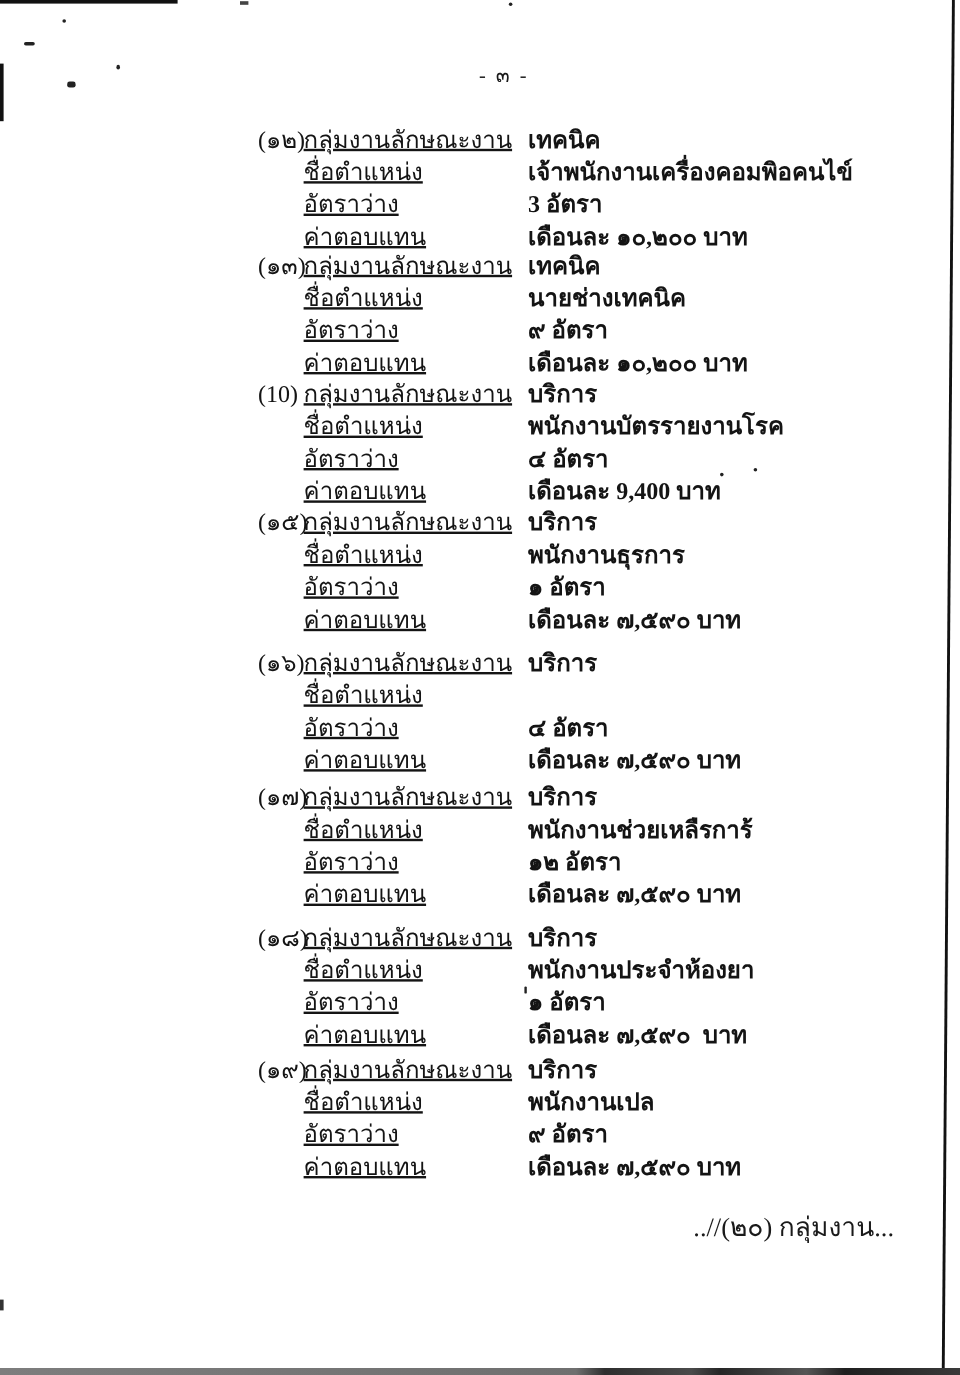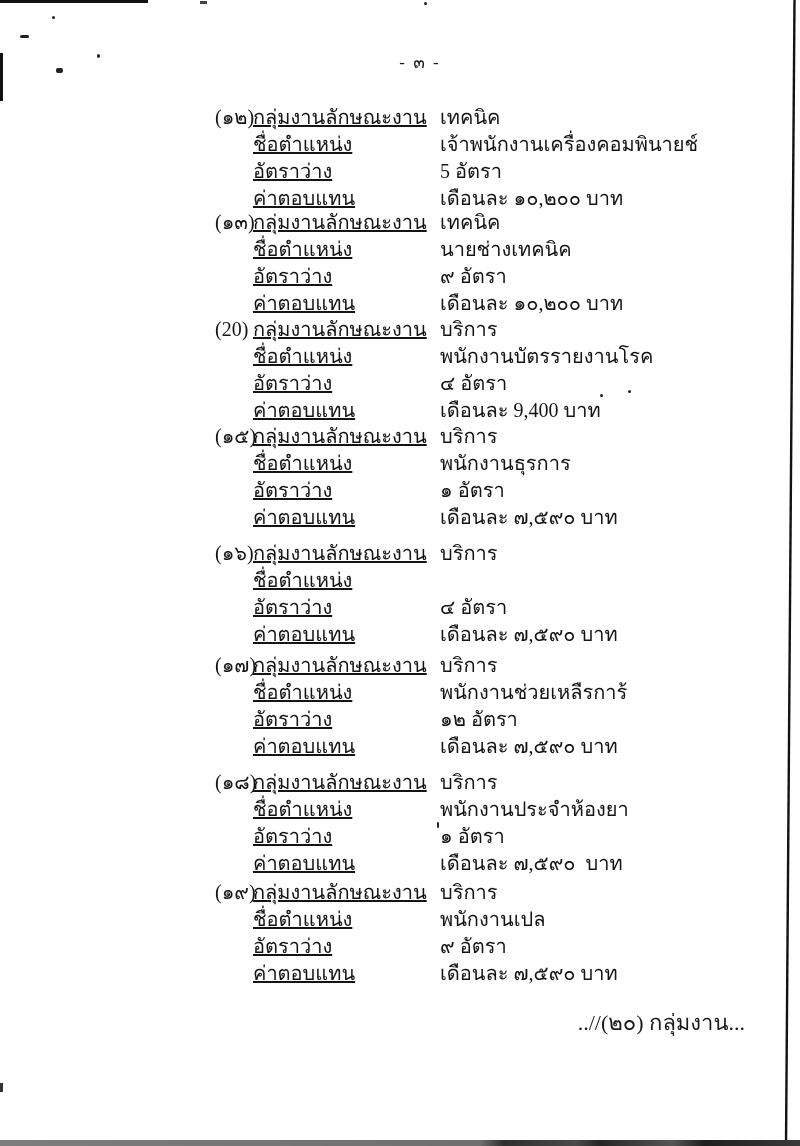--- a/index.html
+++ b/index.html
@@ -14,21 +14,21 @@
     position:absolute;top:48px;left:0;width:840px;text-align:center;
     font-size:17px;letter-spacing:2px;color:#1a1a1a;
   }
   .doc-item{
     position:absolute;left:215px;width:560px;
     font-size:20px;line-height:27px;color:#141414;
   }
   .line{display:flex;}
   .no{width:38px;flex:0 0 38px;}
   .lbl{width:187px;flex:0 0 187px;text-decoration:underline;}
-  .val{white-space:pre-wrap;}
+  .val{white-space:pre-wrap;font-weight:bold;}
   .footer-note{
     position:absolute;top:1005px;right:55px;
     font-size:22px;color:#1a1a1a;
   }
   
   .art{position:absolute;background:#111;}
   .edge-svg{position:absolute;inset:0;pointer-events:none;}
   .bottom-bar{
     position:absolute;left:0;bottom:0;width:800px;height:6px;
     background:linear-gradient(to right,
@@ -46,26 +46,26 @@
 
   <div class="doc-item" style="top:104px">
     <div class="line">
       <span class="no">(๑๒)</span>
       <span class="lbl">กลุ่มงานลักษณะงาน</span>
       <span class="val">เทคนิค</span>
     </div>
     <div class="line">
       <span class="no"></span>
       <span class="lbl">ชื่อตำแหน่ง</span>
-      <span class="val">เจ้าพนักงานเครื่องคอมพินายช์</span>
-    </div>
-    <div class="line">
-      <span class="no"></span>
-      <span class="lbl">อัตราว่าง</span>
-      <span class="val">5 อัตรา</span>
+      <span class="val">เจ้าพนักงานเครื่องคอมพิอคนไข์</span>
+    </div>
+    <div class="line">
+      <span class="no"></span>
+      <span class="lbl">อัตราว่าง</span>
+      <span class="val">3 อัตรา</span>
     </div>
     <div class="line">
       <span class="no"></span>
       <span class="lbl">ค่าตอบแทน</span>
       <span class="val">เดือนละ ๑๐,๒๐๐ บาท</span>
     </div>
   </div>
 
   <div class="doc-item" style="top:209px">
     <div class="line">
@@ -85,21 +85,21 @@
     </div>
     <div class="line">
       <span class="no"></span>
       <span class="lbl">ค่าตอบแทน</span>
       <span class="val">เดือนละ ๑๐,๒๐๐ บาท</span>
     </div>
   </div>
 
   <div class="doc-item" style="top:316px">
     <div class="line">
-      <span class="no">(20)</span>
+      <span class="no">(10)</span>
       <span class="lbl">กลุ่มงานลักษณะงาน</span>
       <span class="val">บริการ</span>
     </div>
     <div class="line">
       <span class="no"></span>
       <span class="lbl">ชื่อตำแหน่ง</span>
       <span class="val">พนักงานบัตรรายงานโรค</span>
     </div>
     <div class="line">
       <span class="no"></span>

